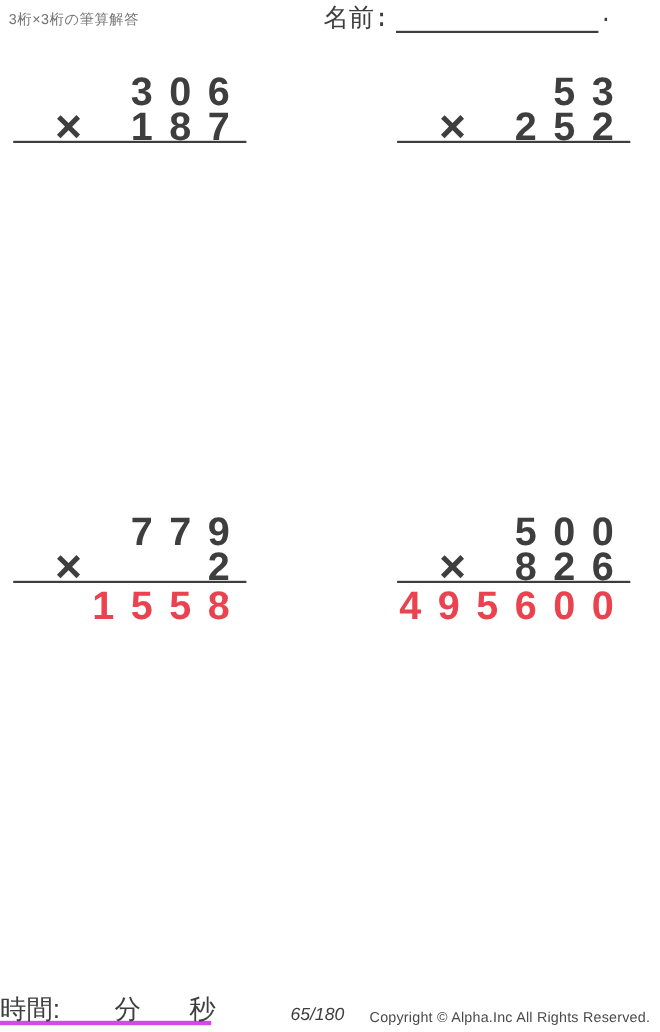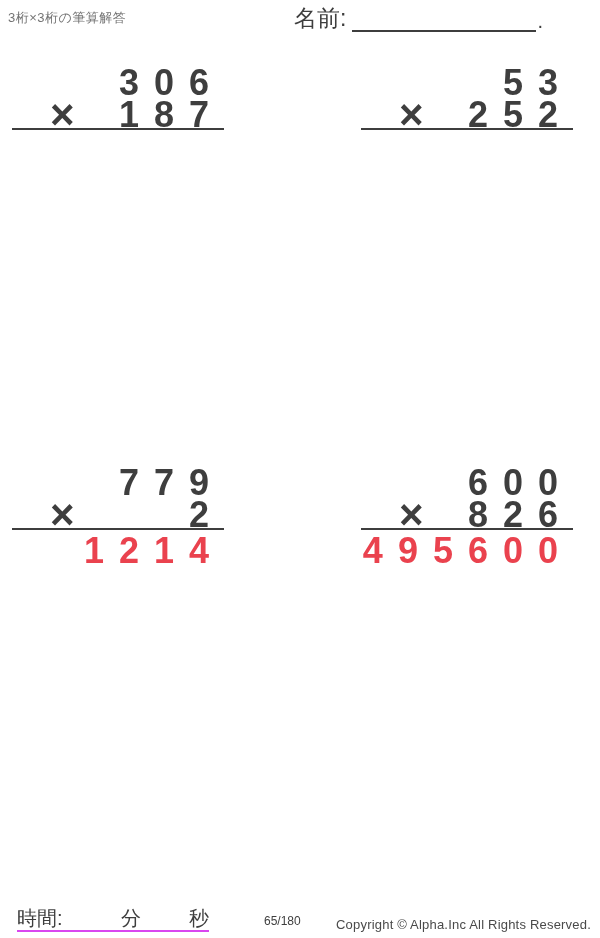--- a/index.html
+++ b/index.html
@@ -13,21 +13,21 @@
     overflow:hidden;
   }
 
   
   .title {
     position:absolute; left:8px; top:9px;
     font-size:13px; letter-spacing:0.5px; color:#737373;
   }
   .name-row {
     position:absolute; left:294px; top:4px;
-    display:flex; align-items:flex-end; height:28px;
+    display:flex; height:28px;font-family:Liberation Mono, monospace;
   }
   .name-label { font-size:23px; line-height:28px; }
   .name-line {
     display:inline-block; width:184px; height:26px;
     border-bottom:2px solid #3e3e3e; margin-left:6px;
   }
   .name-period { font-size:20px; line-height:22px; margin-left:1px; }
 
   
   .problem { position:absolute; width:212px;font-weight:bold; }
@@ -57,33 +57,33 @@
     color:#3e3e3e;
   }
   .row3 {
     margin-top:4px;
     height:33px; line-height:33px;
     color:#ea424e;
   }
 
   
   .time-row {
-    position:absolute; left:17px; top:904px;
+    position:absolute; left:0; top:904px;
     width:192px; height:28px;
-    border-bottom:2px solid #d946ef;
-    font-size:20px;
+    border-bottom:4px solid #d946ef;
+    font-size:24px;
   }
   .time-row span { position:absolute; top:0; line-height:28px; }
   .t-label { left:0; }
   .t-min   { left:104px; }
   .t-sec   { left:172px; }
 
   .page-num {
     position:absolute; left:264px; top:914px;
-    font-size:12px; color:#3e3e3e;
+    font-size:16px; color:#3e3e3e;font-style:italic;
   }
   .copyright {
     position:absolute; left:336px; top:917px;
     font-size:13px; color:#4a4a4a; letter-spacing:0.2px;
   }
 </style>
 </head>
 <body>
 
 <div class="title">3桁×3桁の筆算解答</div>
@@ -109,25 +109,25 @@
     <div class="digits">252</div>
   </div>
 </div>
 
 <div class="problem p3">
   <div class="digits row1">779</div>
   <div class="row2">
     <span class="mul">×</span>
     <div class="digits">2</div>
   </div>
-  <div class="digits row3">1214</div>
+  <div class="digits row3">1558</div>
 </div>
 
 <div class="problem p4">
-  <div class="digits row1">600</div>
+  <div class="digits row1">500</div>
   <div class="row2">
     <span class="mul">×</span>
     <div class="digits">826</div>
   </div>
   <div class="digits row3">495600</div>
 </div>
 
 <div class="time-row">
   <span class="t-label">時間:</span>
   <span class="t-min">分</span>

